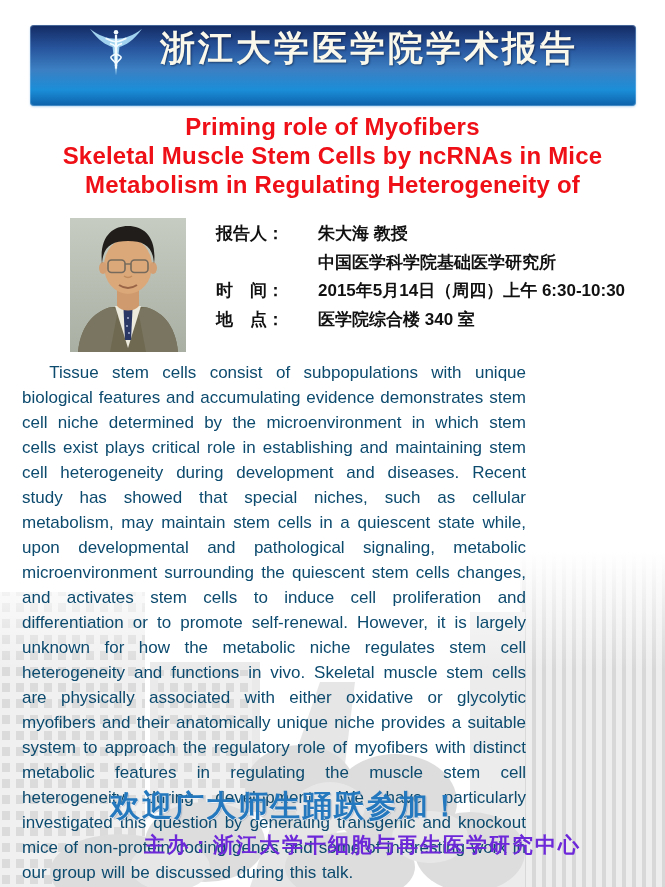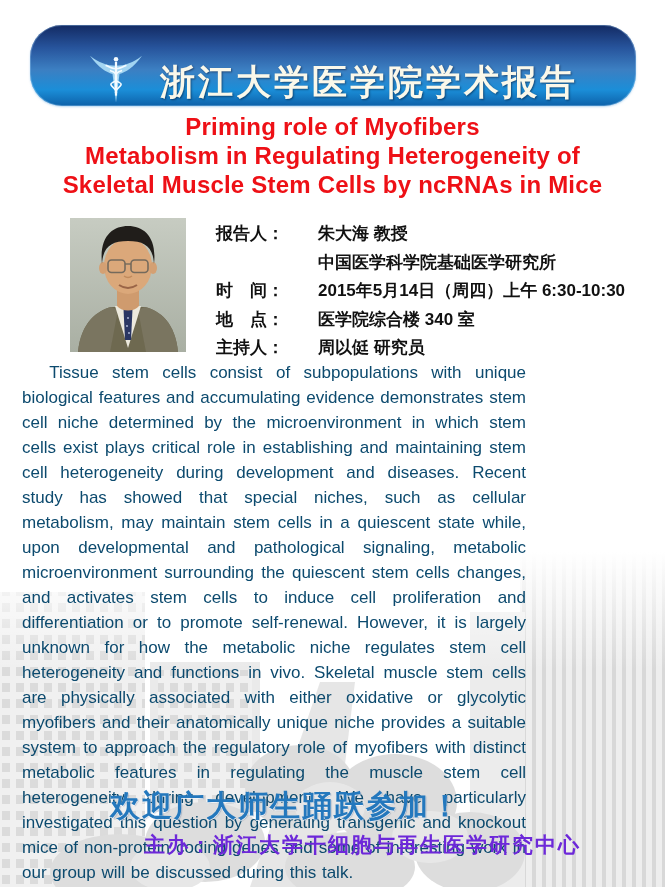--- a/index.html
+++ b/index.html
@@ -16,24 +16,24 @@
   .watermark {
     position: absolute; left: 0; bottom: 0;
     width: 665px; height: 335px;
     z-index: 0; pointer-events: none;
   }
 
   
   .banner {
     position: absolute; left: 30px; top: 25px;
     width: 606px; height: 81px;
-    border-radius: 32px;
+    border-radius: 4px;
     background: linear-gradient(180deg, #132a63 0%, #27549c 28%, #3c7fc2 55%, #1b8ed8 80%, #0d61a9 100%);
     box-shadow: 0 0 0 1px rgba(160,210,245,0.35) inset, 0 1px 2px rgba(120,180,230,0.5);
-    display: flex; align-items: flex-end; justify-content: center;
+    display: flex; align-items: flex-start; justify-content: center;
     gap: 16px;
   }
   .banner-logo { width: 56px; height: 52px; flex: 0 0 auto; margin-top: 2px; }
   .banner-title {
     color: #faf8ea;
     font-size: 35px; font-weight: bold;
     letter-spacing: 3px;
     text-shadow: 1px 1px 2px rgba(0,0,20,0.45);
     white-space: nowrap;
   }
@@ -145,22 +145,22 @@
       <path d="M20,13 C26,16 30,17 32,17 C34,17 38,16 44,13" stroke="#f4fbff" stroke-width="2" fill="none"></path>
       <line x1="32" y1="9" x2="32" y2="48" stroke="#f4fbff" stroke-width="2.6"></line>
       <path d="M25,19 C39,23 25,29 36,33 C43,36 28,41 33,45" stroke="#f4fbff" stroke-width="1.8" fill="none"></path>
       <path d="M39,19 C25,23 39,29 28,33 C21,36 36,41 31,45" stroke="#f4fbff" stroke-width="1.8" fill="none"></path>
     </svg>
     <div class="banner-title">浙江大学医学院学术报告</div>
   </div>
 
   <div class="title-block">
     <div>Priming role of Myofibers</div>
+    <div>Skeletal Muscle Stem Cells by ncRNAs in Mice</div>
     <div>Metabolism in Regulating Heterogeneity of</div>
-    <div>Skeletal Muscle Stem Cells by ncRNAs in Mice</div>
   </div>
 
   <div class="info-section">
     <div class="speaker-photo">
       <svg viewBox="0 0 116 134" width="116" height="134" preserveAspectRatio="none" aria-hidden="true">
         <defs>
           <linearGradient id="pbg" x1="0" y1="0" x2="0" y2="1">
             <stop offset="0" stop-color="#c7ccc2"></stop>
             <stop offset="1" stop-color="#a9afa3"></stop>
           </linearGradient>
@@ -192,23 +192,20 @@
       </div>
       <div class="info-row">
         <span class="lbl"></span><span class="val">中国医学科学院基础医学研究所</span>
       </div>
       <div class="info-row">
         <span class="lbl">时　间：</span><span class="val">2015年5月14日（周四）上午 6:30-10:30</span>
       </div>
       <div class="info-row">
         <span class="lbl">地　点：</span><span class="val">医学院综合楼 340 室</span>
       </div>
-      <div class="info-row">
-        <span class="lbl">主持人：</span><span class="val">周以侹 研究员</span>
-      </div>
     </div>
   </div>
 
   <div class="abstract">Tissue stem cells consist of subpopulations with unique biological features and accumulating evidence demonstrates stem cell niche determined by the microenvironment in which stem cells exist plays critical role in establishing and maintaining stem cell heterogeneity during development and diseases. Recent study has showed that special niches, such as cellular metabolism, may maintain stem cells in a quiescent state while, upon developmental and pathological signaling, metabolic microenvironment surrounding the quiescent stem cells changes, and activates stem cells to induce cell proliferation and differentiation or to promote self-renewal. However, it is largely unknown for how the metabolic niche regulates stem cell heterogeneity and functions in vivo. Skeletal muscle stem cells are physically associated with either oxidative or glycolytic myofibers and their anatomically unique niche provides a suitable system to approach the regulatory role of myofibers with distinct metabolic features in regulating the muscle stem cell heterogeneity during development. We have particularly investigated this question by generating transgenic and knockout mice of non-protein coding genes and some of interesting work in our group will be discussed during this talk.</div>
 
   <div class="welcome-line">欢迎广大师生踊跃参加！</div>
   <div class="organizer-line">主办：浙江大学干细胞与再生医学研究中心</div>
 
 </div>
 

